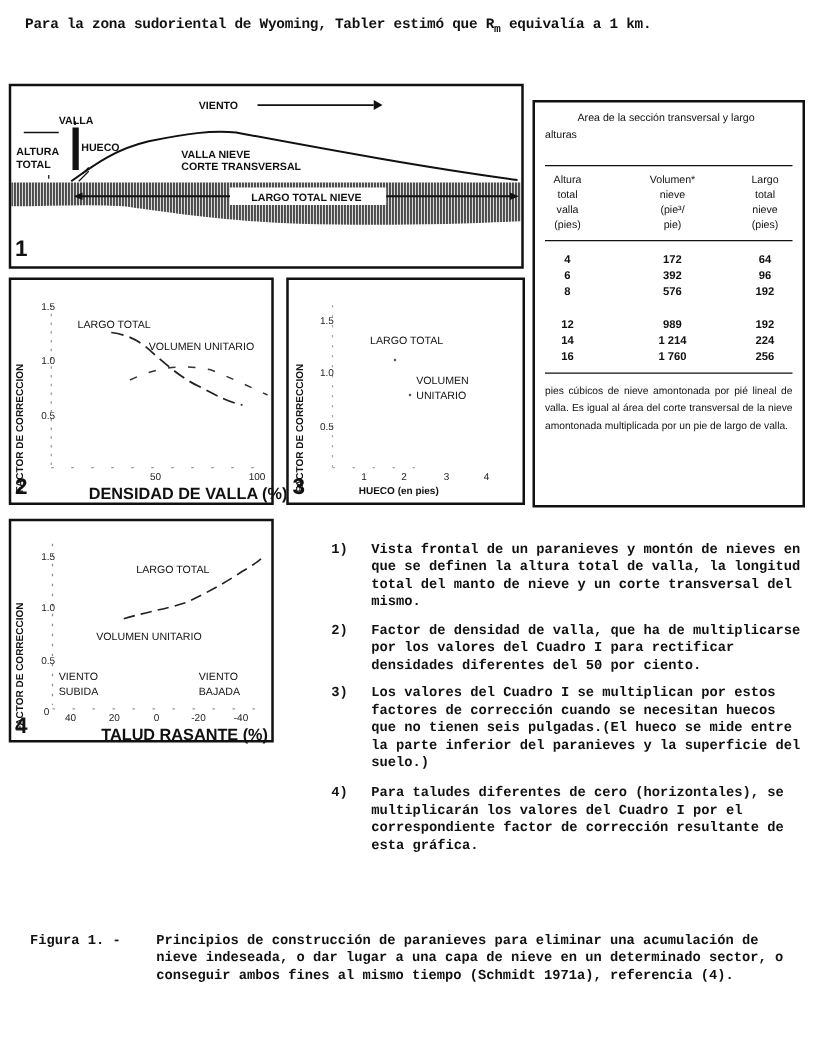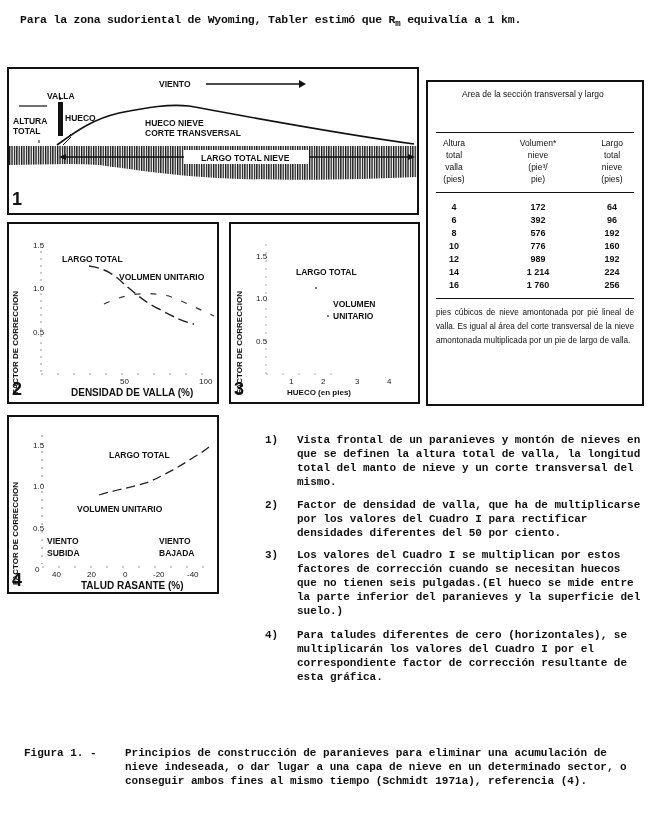--- a/index.html
+++ b/index.html
@@ -26,22 +26,22 @@
   .td { position:absolute; font-family:"Liberation Sans","DejaVu Sans",sans-serif; font-size:9px; line-height:12px; text-align:center; font-weight:bold; }
   .tbl-note { position:absolute; left:8px; top:224px; width:198px; font-family:"Liberation Sans","DejaVu Sans",sans-serif; font-size:8.2px; line-height:14px; text-align:justify; }
   .tbl-note .ind { padding-left:26px; }
 
   
   #p2 { left:7px; top:222px; width:208px; height:178px; }
   #p3 { left:229px; top:222px; width:187px; height:178px; }
   #p4 { left:7px; top:415px; width:208px; height:175px; }
   .ylab { position:absolute; font-family:"Liberation Sans","DejaVu Sans",sans-serif; font-weight:bold; font-size:8px; transform:rotate(-90deg); transform-origin:left top; white-space:nowrap; }
   .tick { position:absolute; font-family:"Liberation Sans","DejaVu Sans",sans-serif; font-size:8px; color:#222; }
-  .clbl { position:absolute; font-family:"Liberation Sans","DejaVu Sans",sans-serif; font-weight:bold; font-size:8.5px; line-height:12px; white-space:nowrap; }
-  .xlab { position:absolute; font-family:"Liberation Sans","DejaVu Sans",sans-serif; font-weight:bold; font-size:10px; white-space:nowrap; }
+  .clbl { position:absolute; font-family:"Liberation Sans","DejaVu Sans",sans-serif; font-weight:normal; font-size:8.5px; line-height:12px; white-space:nowrap; }
+  .xlab { position:absolute; font-family:"Liberation Sans","DejaVu Sans",sans-serif; font-weight:bold; font-size:13px; white-space:nowrap; }
 
   
   .note { position:absolute; left:265px; width:380px; font-family:"Liberation Mono","DejaVu Sans Mono",monospace; font-size:11px; line-height:14px; font-weight:bold; }
   .note .n { position:absolute; left:0; top:0; }
   .note .t { margin-left:32px; }
 
   .caption { position:absolute; left:24px; top:746px; width:610px; font-family:"Liberation Mono","DejaVu Sans Mono",monospace; font-size:11px; line-height:14px; font-weight:bold; }
   .caption .lab { position:absolute; left:0; top:0; }
   .caption .txt { margin-left:101px; }
 </style>
@@ -78,29 +78,30 @@
     <line x1="55" y1="88" x2="175" y2="88" stroke="#111" stroke-width="1.5"></line>
     <path d="M50,88 L57,85 L57,91 Z" fill="#111"></path>
     <line x1="300" y1="88" x2="400" y2="88" stroke="#111" stroke-width="1.5"></line>
     <path d="M406,88 L399,85 L399,91 Z" fill="#111"></path>
   </svg>
   <div class="lbl" style="left:150px;top:10px">VIENTO</div>
   <div class="lbl" style="left:38px;top:22px">VALLA</div>
   <div class="lbl" style="left:4px;top:47px">ALTURA</div>
   <div class="lbl" style="left:4px;top:57px">TOTAL</div>
   <div class="lbl" style="left:56px;top:44px">HUECO</div>
-  <div class="lbl" style="left:136px;top:49px">HUECO NIEVE</div>
+  <div class="lbl" style="left:136px;top:49px">VALLA NIEVE</div>
   <div class="lbl" style="left:136px;top:59px">CORTE TRANSVERSAL</div>
   <div class="lbl" style="left:192px;top:84px">LARGO TOTAL NIEVE</div>
   <div class="panel-num" style="left:3px;top:120px">1</div>
 </div>
 
 <div class="panel" id="tbl">
   <div class="tbl-title">
     <div class="ind">Area de la sección transversal y largo</div>
+    <div>alturas</div>
   </div>
   <div class="tbl-rule" style="top:50px"></div>
   <div class="th" style="left:6px;top:55px;width:40px">
     <div>Altura</div>
     <div>total</div>
     <div>valla</div>
     <div>(pies)</div>
   </div>
   <div class="th" style="left:80px;top:55px;width:60px">
     <div>Volumen*</div>
@@ -123,25 +124,20 @@
   </div>
   <div class="abs" style="left:0;top:132px;width:214px;height:12px">
     <div class="td" style="left:6px;width:40px">6</div>
     <div class="td" style="left:80px;width:60px">392</div>
     <div class="td" style="left:164px;width:40px">96</div>
   </div>
   <div class="abs" style="left:0;top:145px;width:214px;height:12px">
     <div class="td" style="left:6px;width:40px">8</div>
     <div class="td" style="left:80px;width:60px">576</div>
     <div class="td" style="left:164px;width:40px">192</div>
-  </div>
-  <div class="abs" style="left:0;top:158px;width:214px;height:12px">
-    <div class="td" style="left:6px;width:40px">10</div>
-    <div class="td" style="left:80px;width:60px">776</div>
-    <div class="td" style="left:164px;width:40px">160</div>
   </div>
   <div class="abs" style="left:0;top:171px;width:170px;height:12px">
     <div class="td" style="left:6px;width:40px">12</div>
     <div class="td" style="left:80px;width:60px">989</div>
     <div class="td" style="left:164px;width:40px">192</div>
   </div>
   <div class="abs" style="left:0;top:184px;width:259px;height:12px">
     <div class="td" style="left:6px;width:40px">14</div>
     <div class="td" style="left:80px;width:60px">1 214</div>
     <div class="td" style="left:164px;width:40px">224</div>

